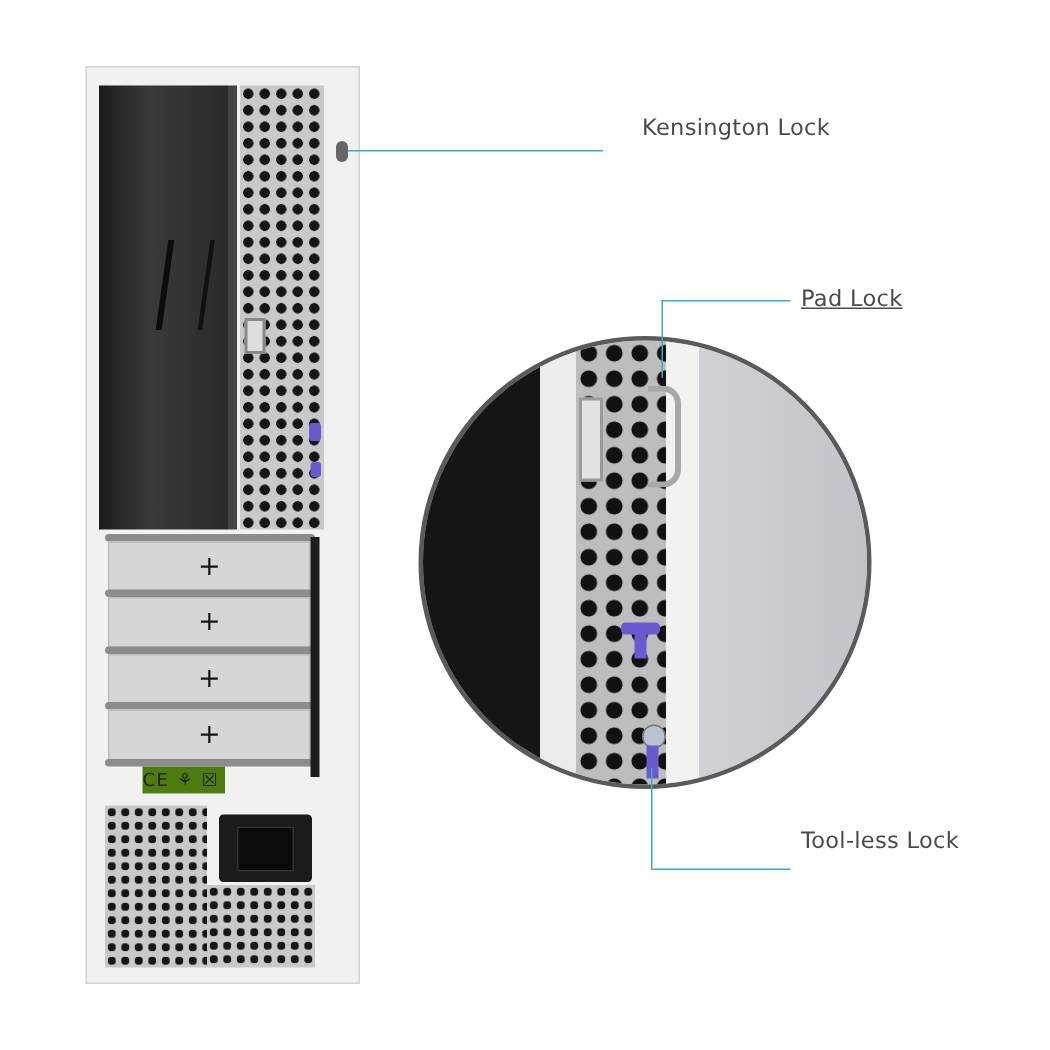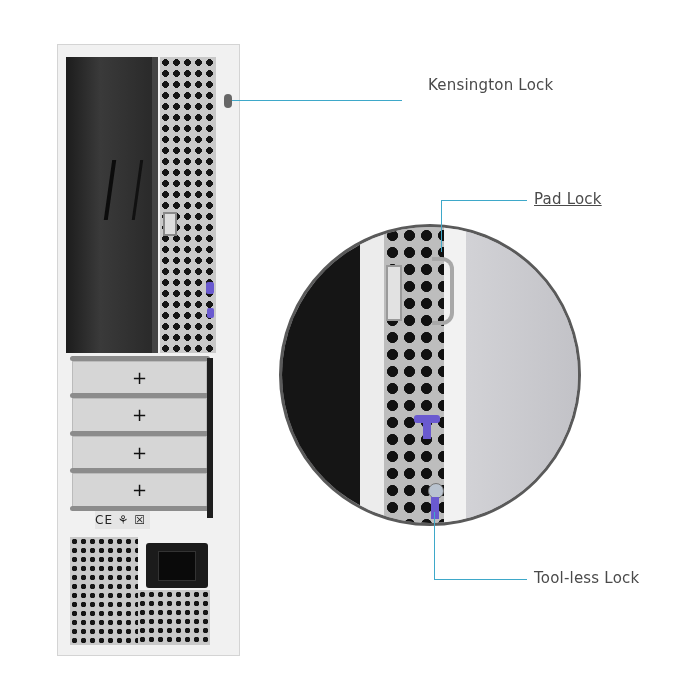--- a/index.html
+++ b/index.html
@@ -9,21 +9,21 @@
     .bay { left:66px; top:57px; width:86px; height:296px; background:linear-gradient(90deg,#1c1c1c,#3a3a3a 40%,#2a2a2a); border-right:6px solid #444; }
     .bay-cable { left:108px; top:160px; width:24px; height:60px; border-left:4px solid #0c0c0c; border-right:3px solid #111; transform:skewX(-8deg); }
     .mesh { background-color:#c9c9c9;
       background-image: radial-gradient(circle, #151515 42%, transparent 46%);
       background-size: 11px 11px; }
     .mesh-top { left:160px; top:57px; width:56px; height:296px; }
     .mesh-psu { left:70px; top:537px; width:68px; height:108px; background-size:9px 9px; }
     .slot { left:72px; width:135px; height:34px; background:#d6d6d6; border:1px solid #bbb; box-sizing:border-box; }
     .slot-rail { left:70px; width:140px; height:5px; background:#8c8c8c; border-radius:3px; }
     .slot-plus { font-size:18px; color:#111; width:100%; text-align:center; line-height:32px; }
-    .cert { left:95px; top:511px; width:55px; height:18px; background:#e5e5e5; font-size:12px; color:#222; line-height:18px; letter-spacing:1px; }
+    .cert { left:95px; top:511px; width:55px; height:18px; background:#4d7c0f; font-size:12px; color:#222; line-height:18px; letter-spacing:1px; }
     .power { left:146px; top:543px; width:62px; height:45px; background:#1b1b1b; border-radius:3px; }
     .power-socket { left:158px; top:551px; width:36px; height:28px; background:#0a0a0a; border:1px solid #333; }
     .kens-slot { left:224px; top:94px; width:8px; height:14px; background:#666; border-radius:4px; }
     .violet { background:#6a5ad0; }
     .zoom-circle { left:279px; top:224px; width:302px; height:302px; border-radius:50%; overflow:hidden; border:3px solid #5a5a5a; box-sizing:border-box; background:#c8c8cc; }
     .zc-dark { left:0; top:0; width:78px; height:100%; background:#151515; }
     .zc-white { left:78px; top:0; width:24px; height:100%; background:#ececec; }
     .zc-mesh { left:102px; top:0; width:60px; height:100%; background-size:17px 17px; background-color:#bdbdbd;
       background-image: radial-gradient(circle, #111 44%, transparent 48%); }
     .zc-strip { left:162px; top:0; width:22px; height:100%; background:#f2f2f2; }
@@ -84,13 +84,13 @@
 
 <div class="line" style="left:232px;top:100px;width:170px;height:1px;"></div>
 <div class="label" style="left:411px;top:76px;margin-left:17px;">Kensington Lock</div>
 
 <div class="line" style="left:441px;top:200px;width:86px;height:1px;"></div>
 <div class="line" style="left:441px;top:200px;width:1px;height:52px;"></div>
 <div class="label" style="left:534px;top:190px;text-decoration:underline;">Pad Lock</div>
 
 <div class="line" style="left:434px;top:512px;width:1px;height:67px;"></div>
 <div class="line" style="left:434px;top:579px;width:93px;height:1px;"></div>
-<div class="label" style="left:534px;top:569px;">Tool-less Lock</div>
+<div class="label" style="left:534px;top:551px;">Tool-less Lock</div>
 
 </body></html>

